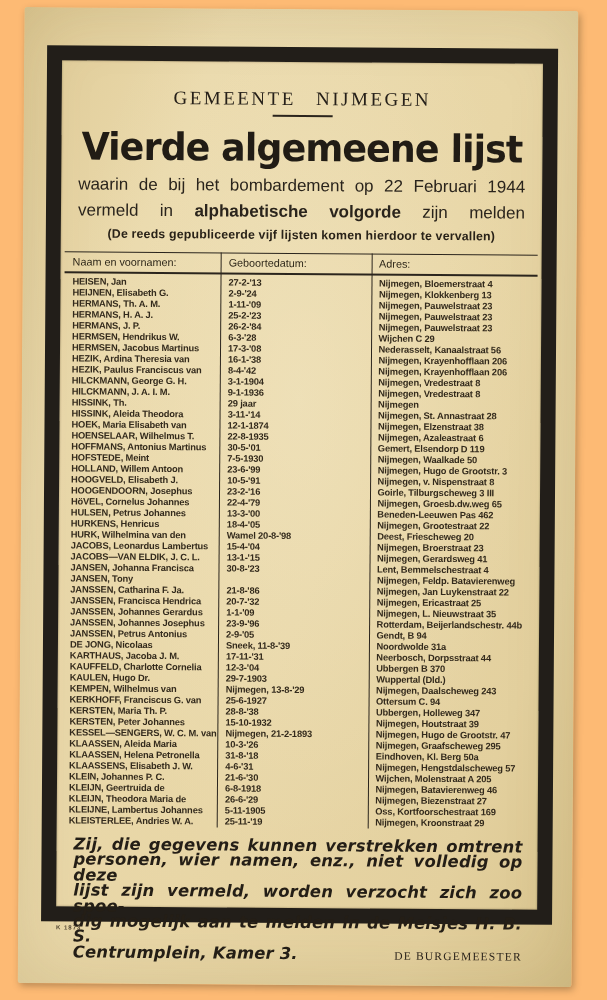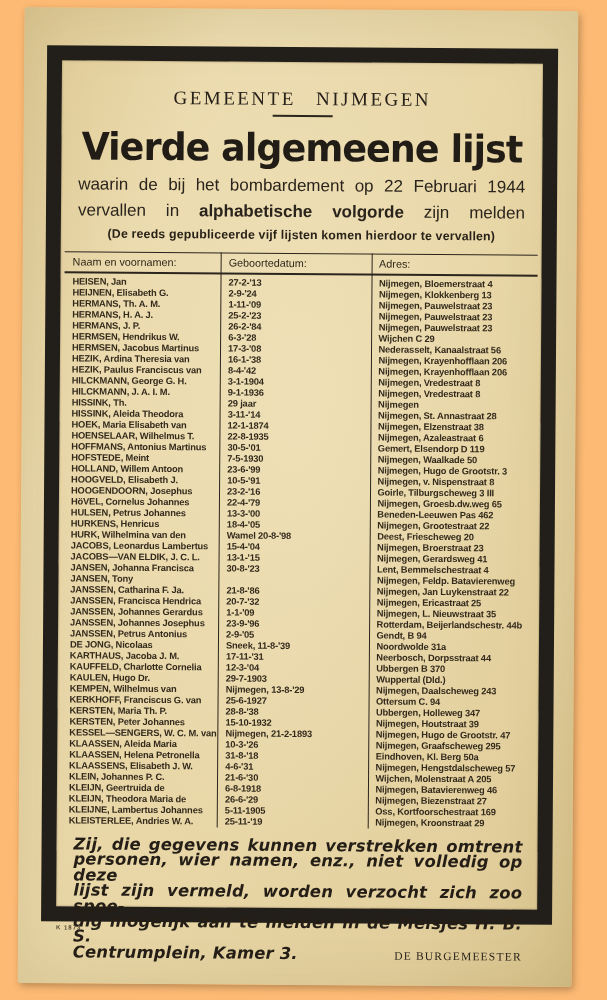--- a/index.html
+++ b/index.html
@@ -82,21 +82,21 @@
   <div class="paper">
     <div class="frame">
       <div class="inner">
 
         <div class="gemeente">GEMEENTE NIJMEGEN</div>
         <div class="gemeente-rule"></div>
 
         <div class="title">Vierde algemeene lijst</div>
 
         <div class="sub">waarin de bij het bombardement op 22 Februari 1944</div>
-        <div class="sub"><span>vervallen in </span><b>alphabetische volgorde</b><span> zijn melden</span></div>
+        <div class="sub"><span>vermeld in </span><b>alphabetische volgorde</b><span> zijn melden</span></div>
         <div class="note">(De reeds gepubliceerde vijf lijsten komen hierdoor te vervallen)</div>
 
         <div class="table">
           <div class="vline v1"></div>
           <div class="vline v2"></div>
           <div class="thead">
             <div class="th c0">Naam en voornamen:</div>
             <div class="th c1">Geboortedatum:</div>
             <div class="th c2">Adres:</div>
           </div>

